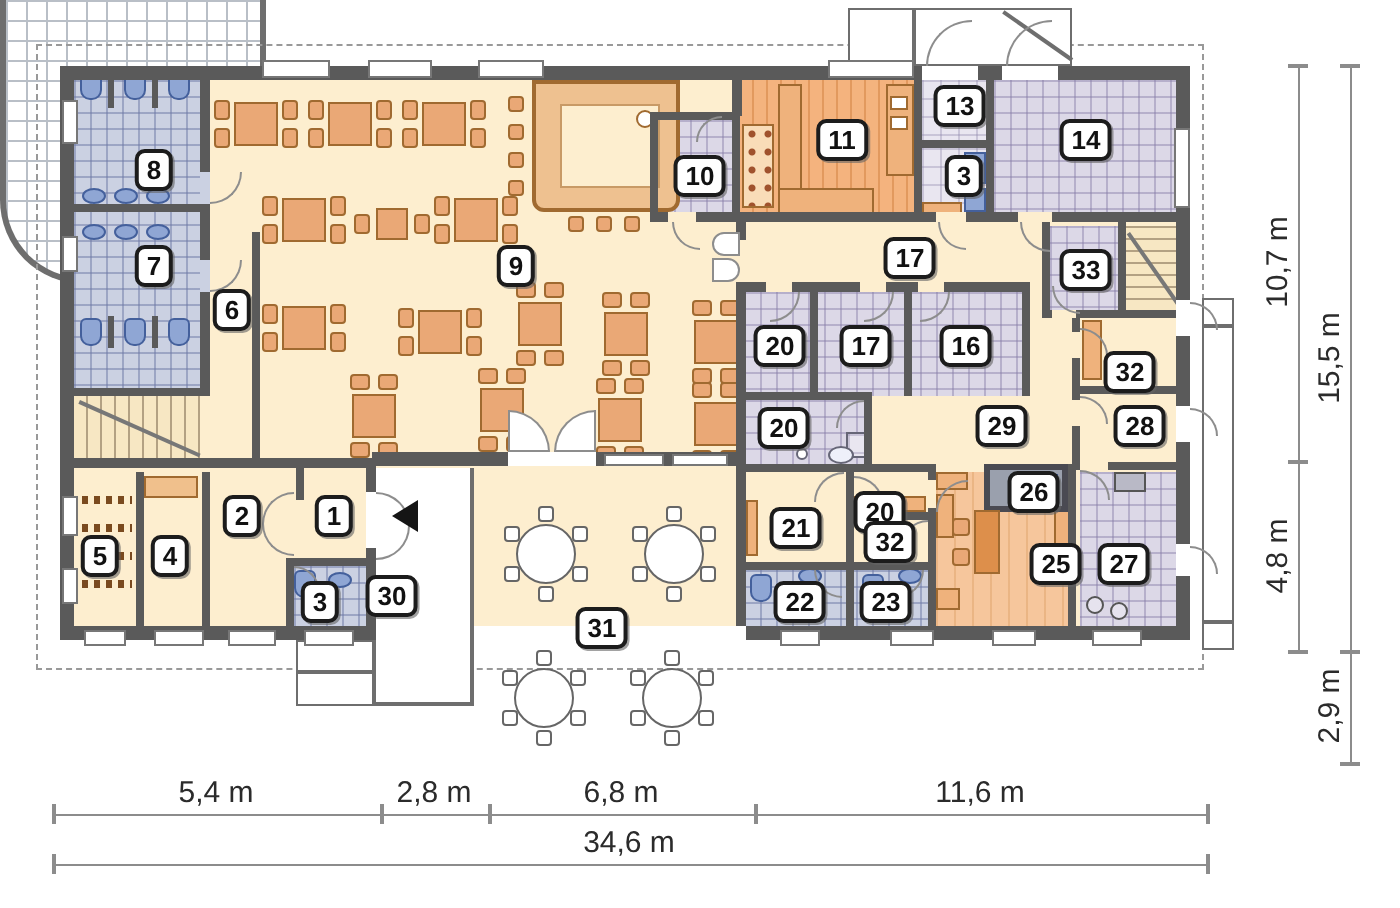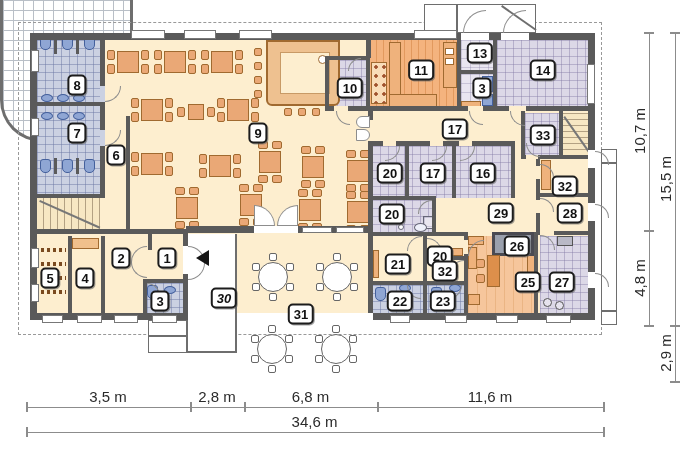--- a/index.html
+++ b/index.html
@@ -276,21 +276,21 @@
     <div class="badge" style="left: 440px; top: 256px;">20</div>
     <div class="badge" style="left: 398px; top: 264px;">21</div>
     <div class="badge" style="left: 400px; top: 301px;">22</div>
     <div class="badge" style="left: 443px; top: 301px;">23</div>
     <div class="badge" style="left: 445px; top: 271px;">32</div>
     <div class="badge" style="left: 528px; top: 282px;">25</div>
     <div class="badge" style="left: 517px; top: 246px;">26</div>
     <div class="badge" style="left: 562px; top: 282px;">27</div>
     <div class="badge" style="left: 570px; top: 213px;">28</div>
     <div class="badge" style="left: 501px; top: 213px;">29</div>
-    <div class="badge" style="left: 224px; top: 298px; font-style: italic;">30</div>
+    <div class="badge" style="left: 196px; top: 298px;">30</div>
     <div class="badge" style="left: 301px; top: 314px;">31</div>
     <div class="badge" style="left: 565px; top: 186px;">32</div>
     <div class="badge" style="left: 543px; top: 135px;">33</div>
     <div class="abs" style="left: 128px; top: 62px; width: 0px; height: 0px; z-index: 5;">
       <div class="tbl" style="left: -11px; top: -11px; width: 22px; height: 22px;"></div>
       <div class="chair" style="left: -21px; top: -12px; width: 8px; height: 10px;"></div>
       <div class="chair" style="left: -21px; top: 2px; width: 8px; height: 10px;"></div>
       <div class="chair" style="left: 13px; top: -12px; width: 8px; height: 10px;"></div>
       <div class="chair" style="left: 13px; top: 2px; width: 8px; height: 10px;"></div>
     </div>
@@ -446,21 +446,21 @@
     <div class="sink" style="left: 57px; top: 94px;"></div>
     <div class="sink" style="left: 73px; top: 94px;"></div>
     <div class="sink" style="left: 41px; top: 112px;"></div>
     <div class="sink" style="left: 57px; top: 112px;"></div>
     <div class="sink" style="left: 73px; top: 112px;"></div>
     <div class="sink" style="left: 164px; top: 286px;"></div>
     <div class="sink" style="left: 399px; top: 284px;"></div>
     <div class="sink" style="left: 449px; top: 284px;"></div>
     <div class="dimline" style="left: 26px; top: 407px; width: 577px; height: 1px;"></div>
     <div class="dimline" style="left: 26px; top: 402px; width: 1.5px; height: 10px;"></div>
-    <div class="dimlab" style="left: 108px; top: 388px; transform: translate(-50%, 0px);">3,5 m</div>
+    <div class="dimlab" style="left: 108px; top: 388px; transform: translate(-50%, 0px);">5,4 m</div>
     <div class="dimline" style="left: 190px; top: 402px; width: 1.5px; height: 10px;"></div>
     <div class="dimlab" style="left: 217px; top: 388px; transform: translate(-50%, 0px);">2,8 m</div>
     <div class="dimline" style="left: 244px; top: 402px; width: 1.5px; height: 10px;"></div>
     <div class="dimlab" style="left: 310.5px; top: 388px; transform: translate(-50%, 0px);">6,8 m</div>
     <div class="dimline" style="left: 377px; top: 402px; width: 1.5px; height: 10px;"></div>
     <div class="dimline" style="left: 603px; top: 402px; width: 1.5px; height: 10px;"></div>
     <div class="dimlab" style="left: 490px; top: 388px; transform: translate(-50%, 0px);">11,6 m</div>
     <div class="dimline" style="left: 26px; top: 432px; width: 577px; height: 1px;"></div>
     <div class="dimline" style="left: 26px; top: 427px; width: 1.5px; height: 10px;"></div>
     <div class="dimline" style="left: 603px; top: 427px; width: 1.5px; height: 10px;"></div>

